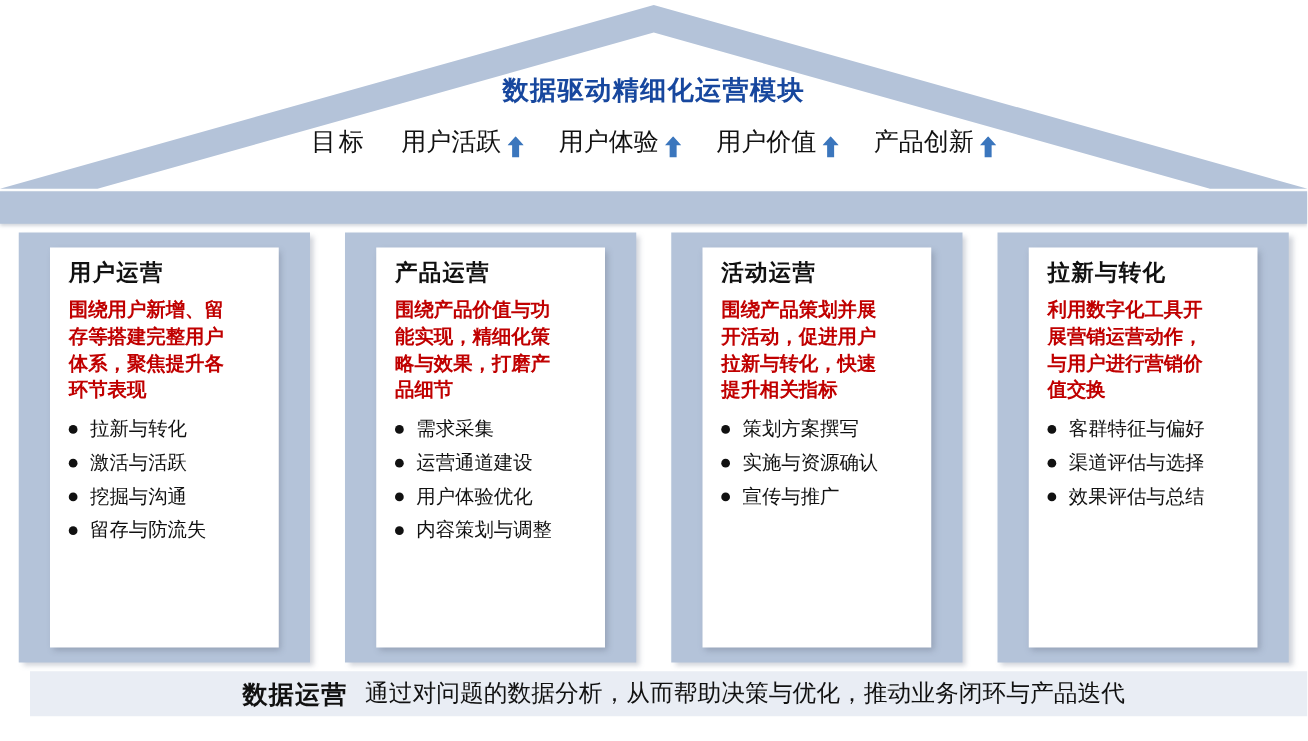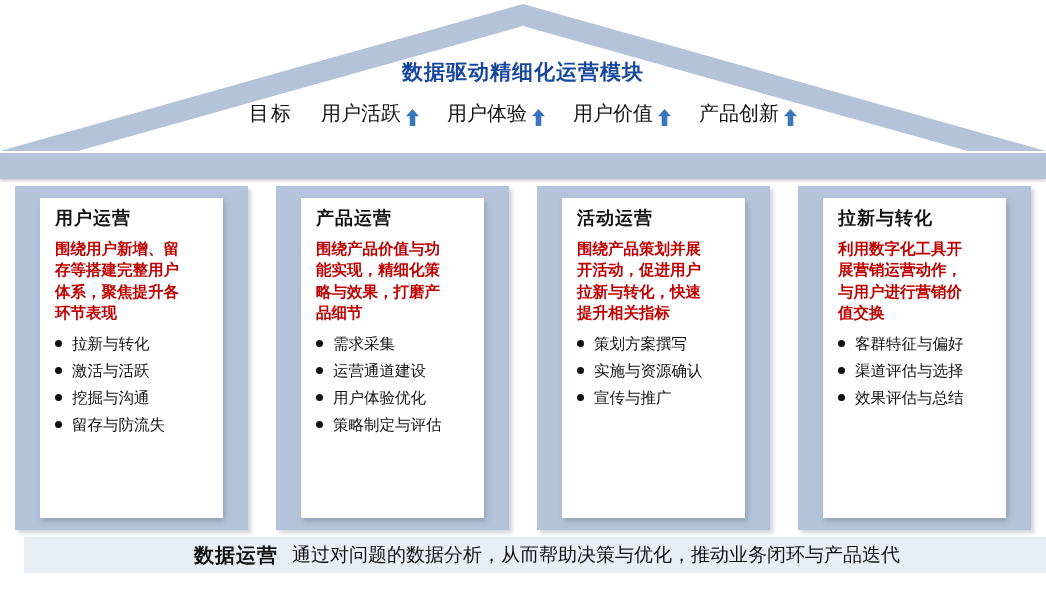--- a/index.html
+++ b/index.html
@@ -211,21 +211,21 @@
           <div class="bullet">
             <span class="dot"></span>
             <span>运营通道建设</span>
           </div>
           <div class="bullet">
             <span class="dot"></span>
             <span>用户体验优化</span>
           </div>
           <div class="bullet">
             <span class="dot"></span>
-            <span>策略制定与评估</span>
+            <span>内容策划与调整</span>
           </div>
         </div>
       </div>
     </div>
 
     <div class="pillar">
       <div class="card">
         <div class="card-title">活动运营</div>
         <div class="card-desc">围绕产品策划并展开活动，促进用户拉新与转化，快速提升相关指标</div>
         <div class="bullets">

